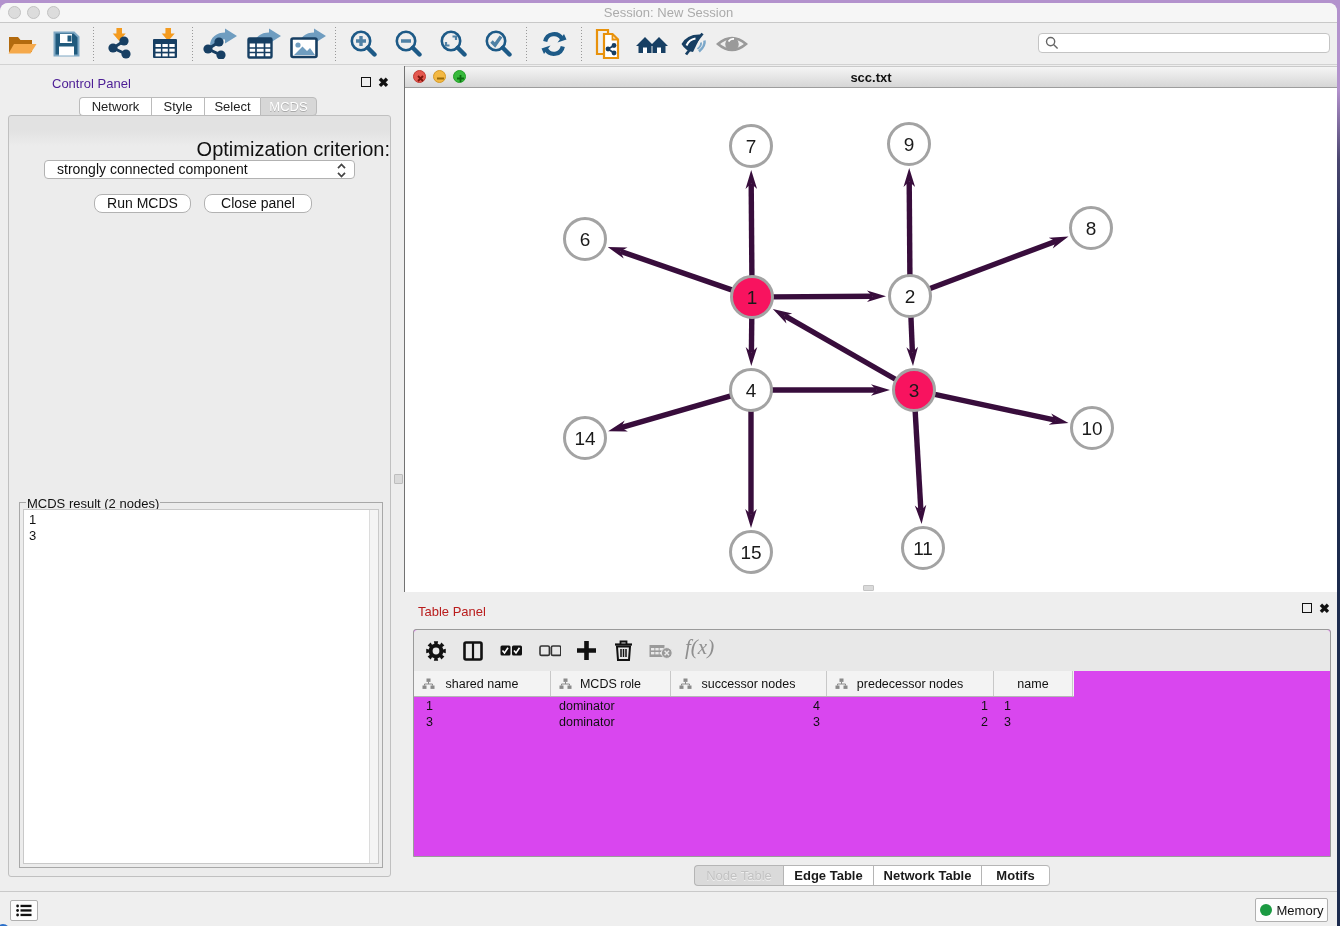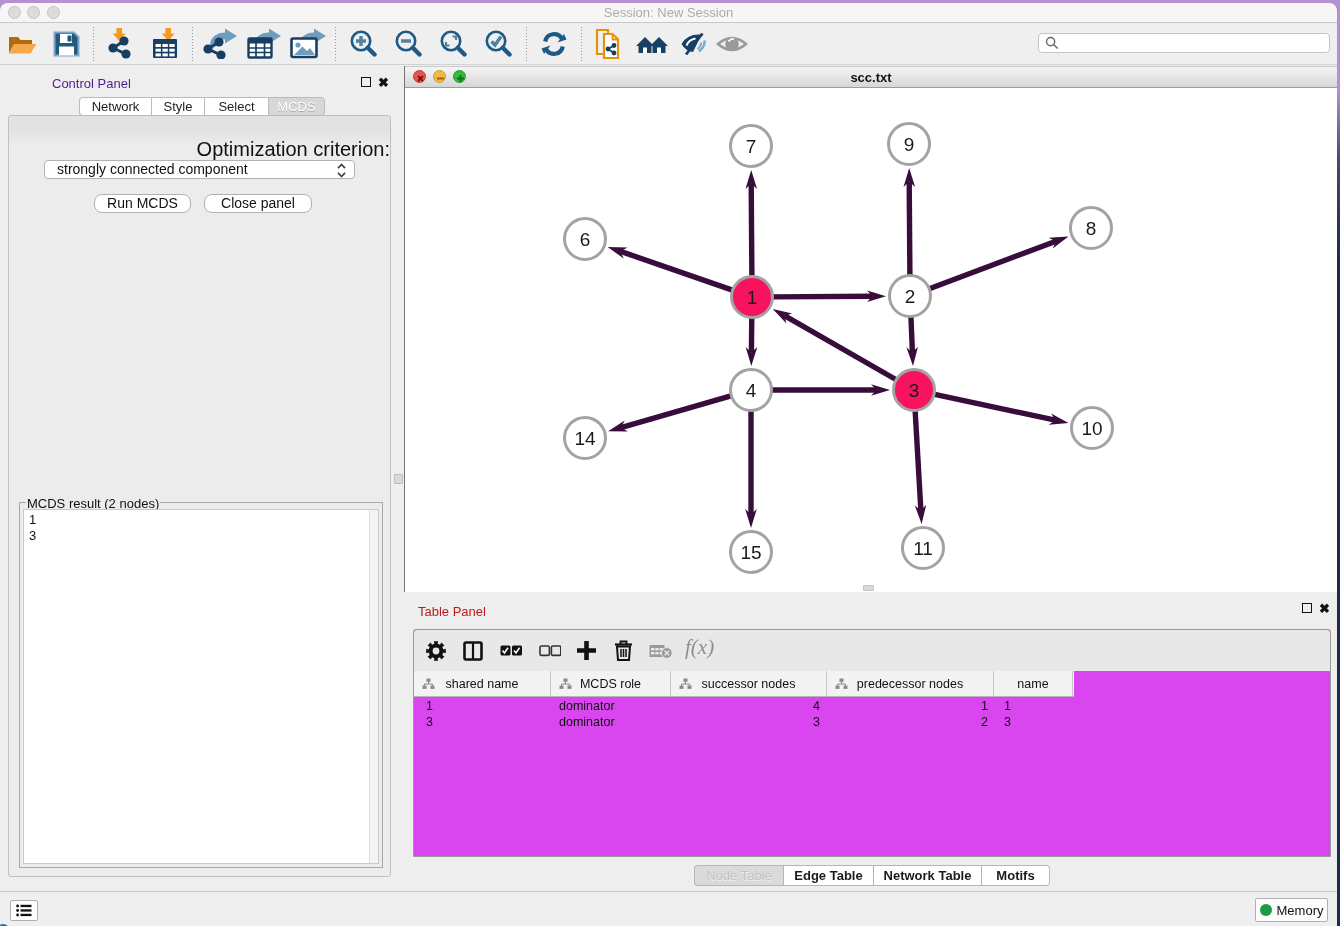--- a/index.html
+++ b/index.html
@@ -235,21 +235,21 @@
       </div>
     </div>
 
 <div id="ctrlpanel">
   <div id="ctrlhdr">Control Panel</div>
   <div class="float-ic" style="left:361px"></div>
   <div class="close-ic" style="left:378px">✖</div>
   <div id="tabs">
     <div class="tab first" style="width:72px">Network</div>
     <div class="tab" style="width:53px">Style</div>
-    <div class="tab" style="width:64px">Select</div>
+    <div class="tab" style="width:56px">Select</div>
     <div class="tab last" style="width:57px">MCDS</div>
   </div>
   <div id="cpbody">
     <div id="optlabel">Optimization criterion:</div>
     <div id="optsel">strongly connected component
       <svg class="updn" width="11" height="15" viewBox="0 0 11 15">
             <path d="M2 5.2 L5.5 1.5 L9 5.2 M2 9.8 L5.5 13.5 L9 9.8" stroke="#444" stroke-width="1.7" fill="none"></path>
           </svg>
     </div>
     <div class="btn" style="left:85px; top:78px; width:97px">Run MCDS</div>

